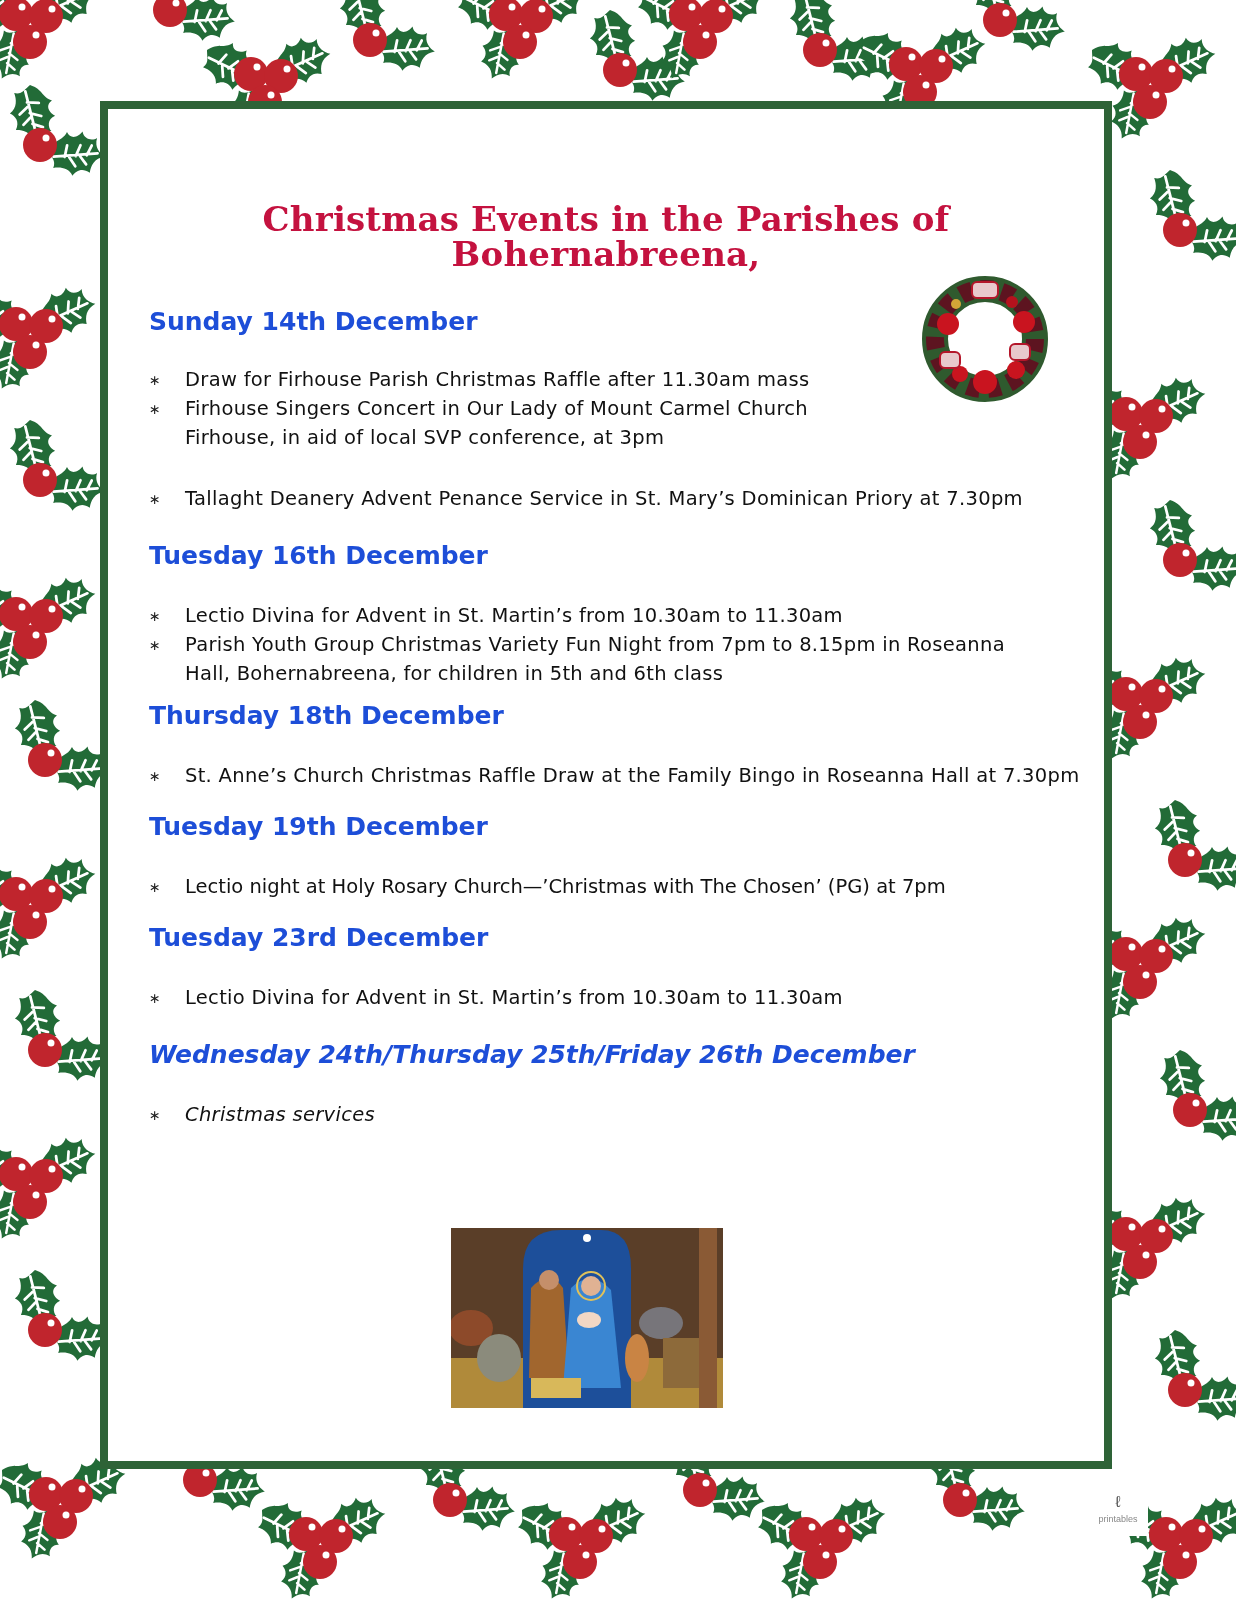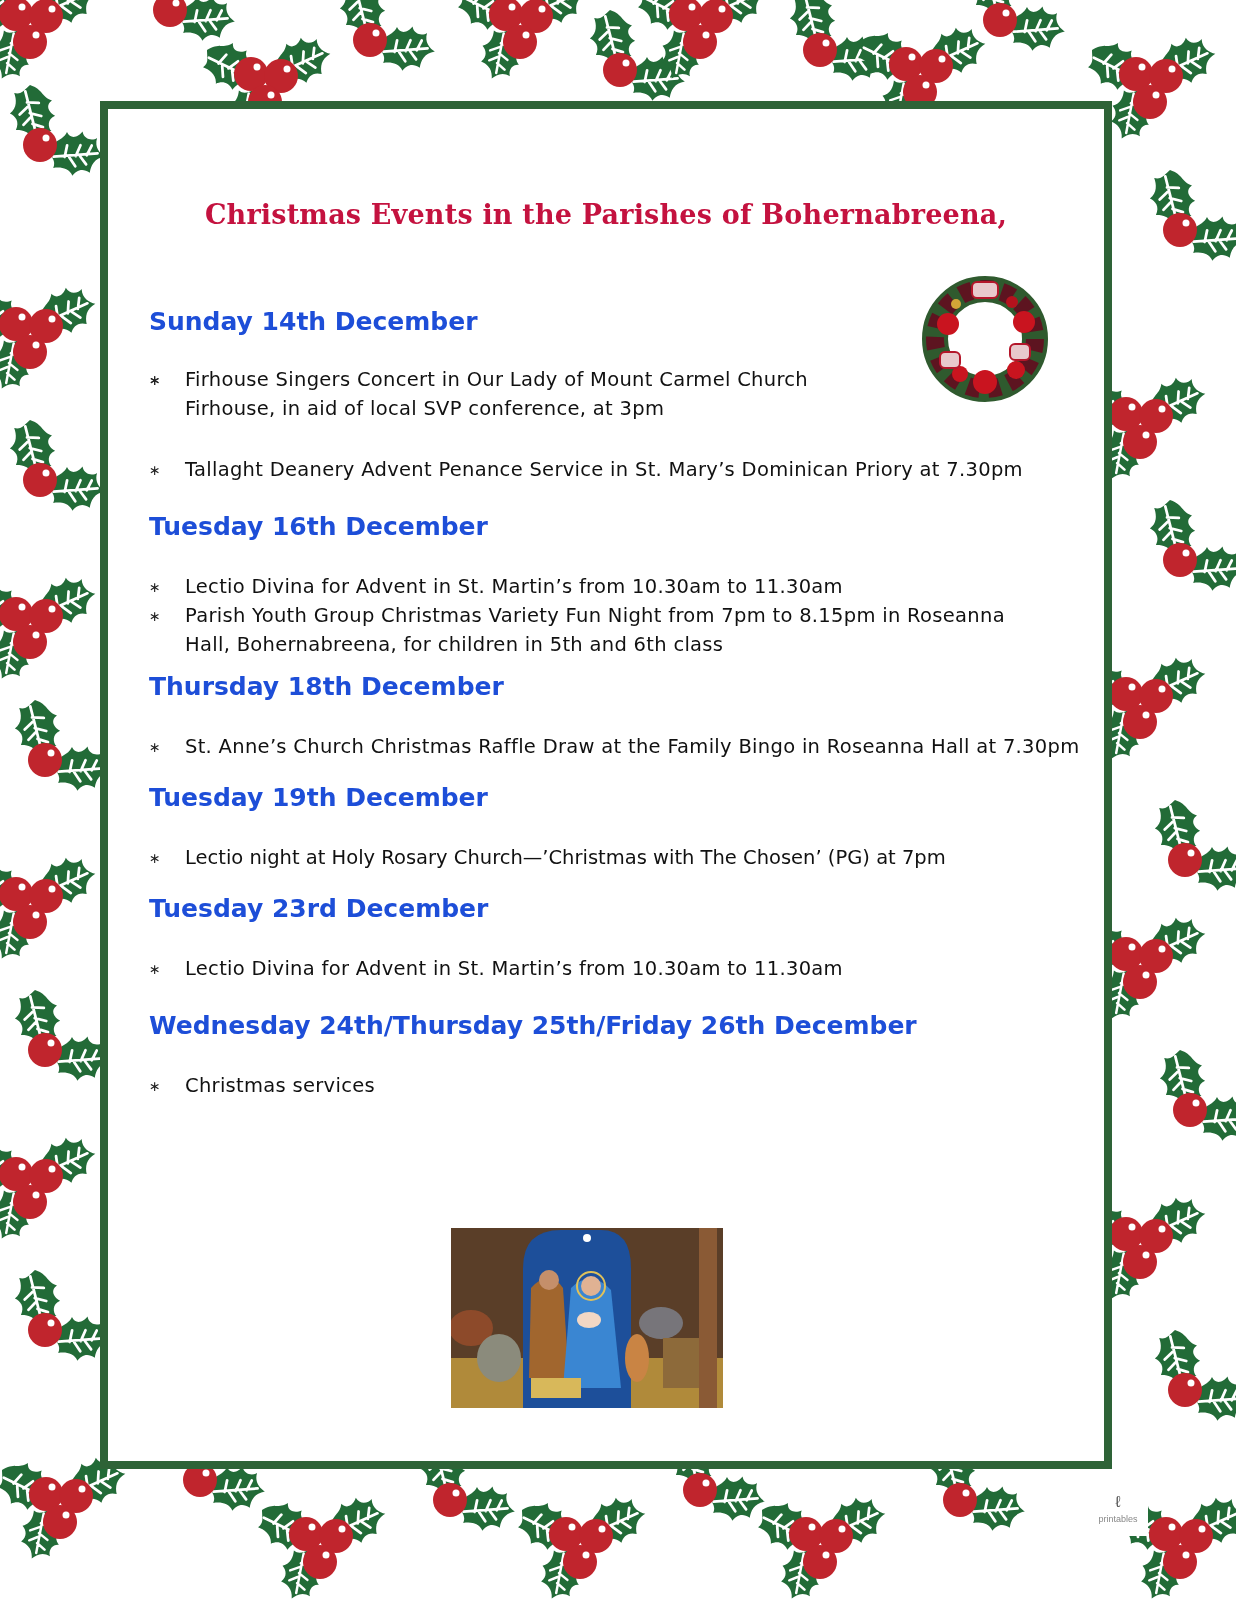--- a/index.html
+++ b/index.html
@@ -9,21 +9,21 @@
     font-family: "Liberation Sans", sans-serif;
   }
   .holly-bg { position:absolute; inset:0; z-index:0; }
   .panel {
     position:absolute; left:100px; top:101px; width:996px; height:1352px;
     background:#ffffff; border:8px solid #2e6337; z-index:2;
   }
   .title {
     position:absolute; left:0; right:0; top:70px; text-align:center;
     color:#c4123f; font-family:"DejaVu Serif", serif; font-weight:bold;
-    font-size:27px; line-height:35px; letter-spacing:0.2px;
+    font-size:34px; line-height:35px; letter-spacing:0.2px;
   }
   .title span { display:block; }
   .content { position:absolute; left:41px; top:200px; width:900px; }
   .day {
     font-family:"DejaVu Sans", sans-serif; font-weight:bold; font-size:25px;
     color:#1d4ed8; margin:0; line-height:26px;
   }
   ul.events { list-style:none; margin:0; padding:0; }
   ul.events li {
     position:relative; padding-left:36px; font-family:"DejaVu Sans", sans-serif;
@@ -137,21 +137,21 @@
     </g>
     <circle cx="36" cy="30" r="5" fill="#d4a637"></circle>
     <circle cx="92" cy="28" r="6" fill="#b5121d"></circle>
   </svg>
 
   <div class="content">
 
     <section style="margin-top:0;">
       <h2 class="day">Sunday 14th December</h2>
       <ul class="events" style="margin-top:30px;">
-        <li><span class="bullet">∗</span></li>
+        <li><span class="bullet">∗</span><span>Draw for Firhouse Parish Christmas Raffle after 11.30am mass</span></li>
         <li style="width:700px;"><span class="bullet">∗</span><span>Firhouse Singers Concert in Our Lady of Mount Carmel Church Firhouse, in aid of local SVP conference, at 3pm</span></li>
       </ul>
     </section>
 
     <section style="margin-top:30px;">
       <ul class="events" style="margin-top:32px;">
         <li style="width:870px;"><span class="bullet">∗</span><span>Tallaght Deanery Advent Penance Service in St. Mary’s Dominican Priory at 7.30pm</span></li>
       </ul>
     </section>
 
@@ -177,21 +177,21 @@
       </ul>
     </section>
 
     <section style="margin-top:24px;">
       <h2 class="day">Tuesday 23rd December</h2>
       <ul class="events" style="margin-top:32px;">
         <li><span class="bullet">∗</span><span>Lectio Divina for Advent in St. Martin’s from 10.30am to 11.30am</span></li>
       </ul>
     </section>
 
-    <section style="margin-top:30px;">
+    <section style="margin-top:30px;font-style:italic;">
       <h2 class="day">Wednesday 24th/Thursday 25th/Friday 26th December</h2>
       <ul class="events" style="margin-top:32px;">
         <li><span class="bullet">∗</span><span>Christmas services</span></li>
       </ul>
     </section>
   </div>
 
   <svg class="nativity" viewBox="0 0 272 180" preserveAspectRatio="none">
     <rect width="272" height="180" fill="#5a3e28"></rect>
     <rect x="0" y="130" width="272" height="50" fill="#b08a3a"></rect>

